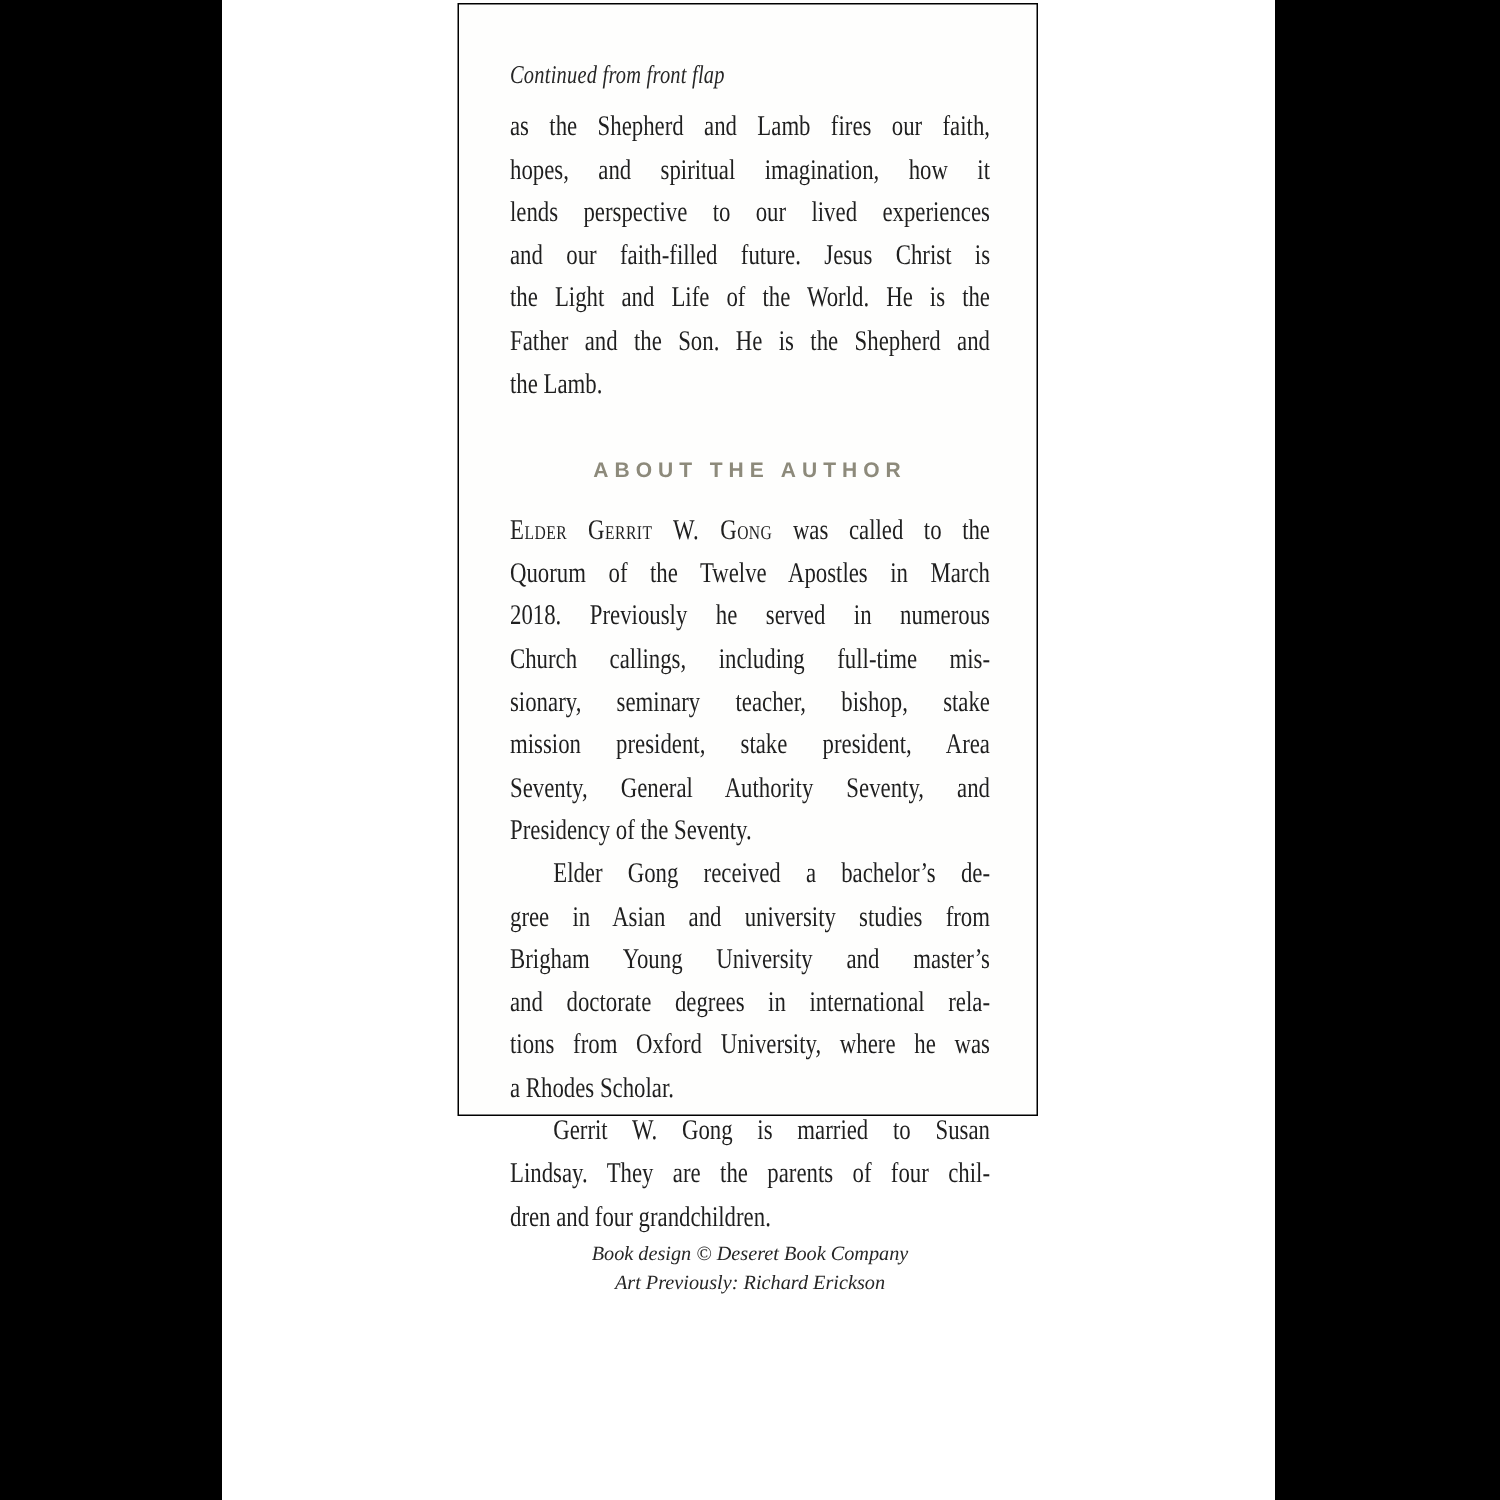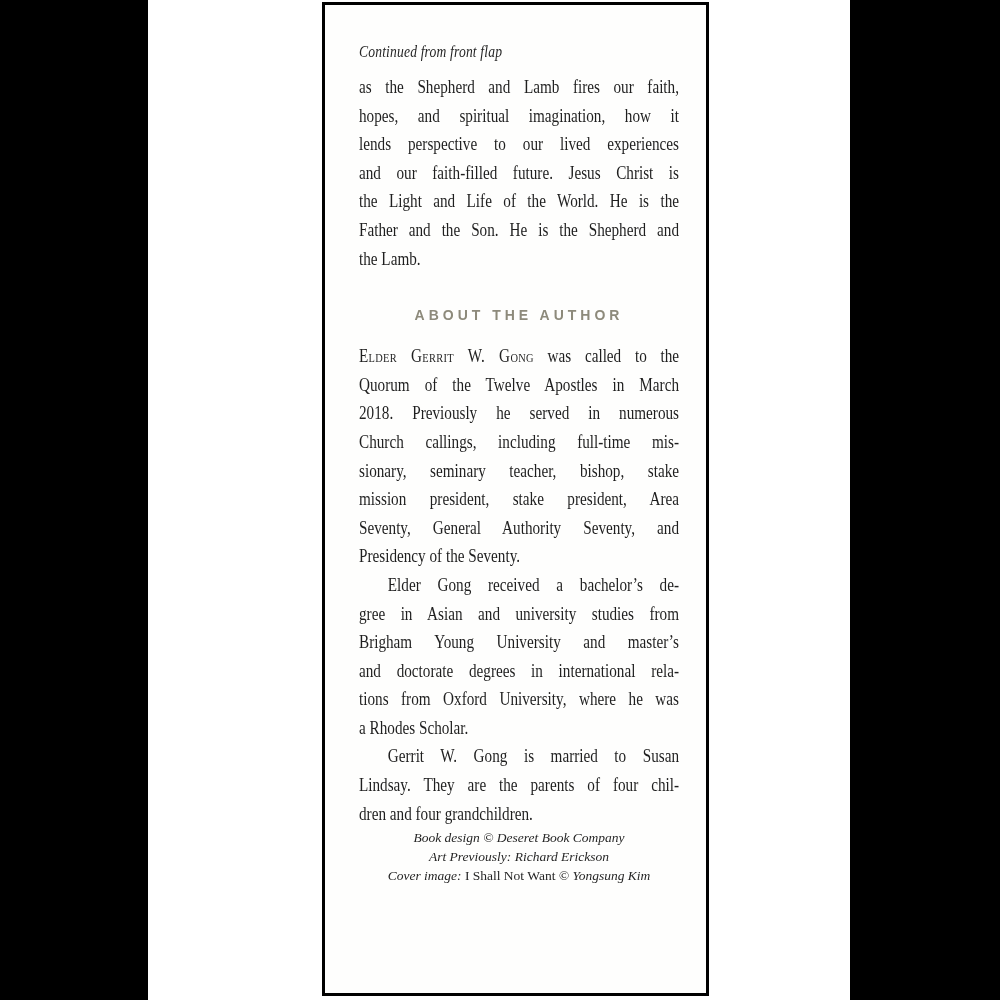--- a/index.html
+++ b/index.html
@@ -9,24 +9,24 @@
     position: relative;
     overflow: hidden;
     font-family: "Liberation Serif", serif;
   }
   .bar { position: absolute; top: 0; height: 1000px; background: #000000; }
   .bar-left  { left: 0; width: 148px; }
   .bar-right { left: 850px; width: 150px; }
 
   .panel {
     position: absolute;
-    left: 322px; top: 2px;
-    width: 387px; height: 994px;
+    left: 305px; top: 2px;
+    width: 387px; height: 742px;
     box-sizing: border-box;
-    border: 3px solid #000000;
+    border: 1px solid #000000;
     background: #fefefd;
   }
   .content { padding: 37px 0 0 34px; overflow: hidden; }
 
   
   .scaled {
     width: 400px;
     transform: scaleX(0.8);
     transform-origin: 0 0;
     color: #1f1f1f;
@@ -119,17 +119,16 @@
       <div class="jline last">a Rhodes Scholar.</div>
 
       <div class="jline ind">Gerrit W. Gong is married to Susan</div>
       <div class="jline">Lindsay. They are the parents of four chil-</div>
       <div class="jline last">dren and four grandchildren.</div>
     </div>
 
     <div class="credits">
       <div>Book design © Deseret Book Company</div>
       <div>Art Previously: Richard Erickson</div>
-      <div><span>Cover image: </span><span class="roman">I Shall Not Want</span><span> © Yongsung Kim</span></div>
     </div>
 
   </div>
 </div>
 
 </body></html>

